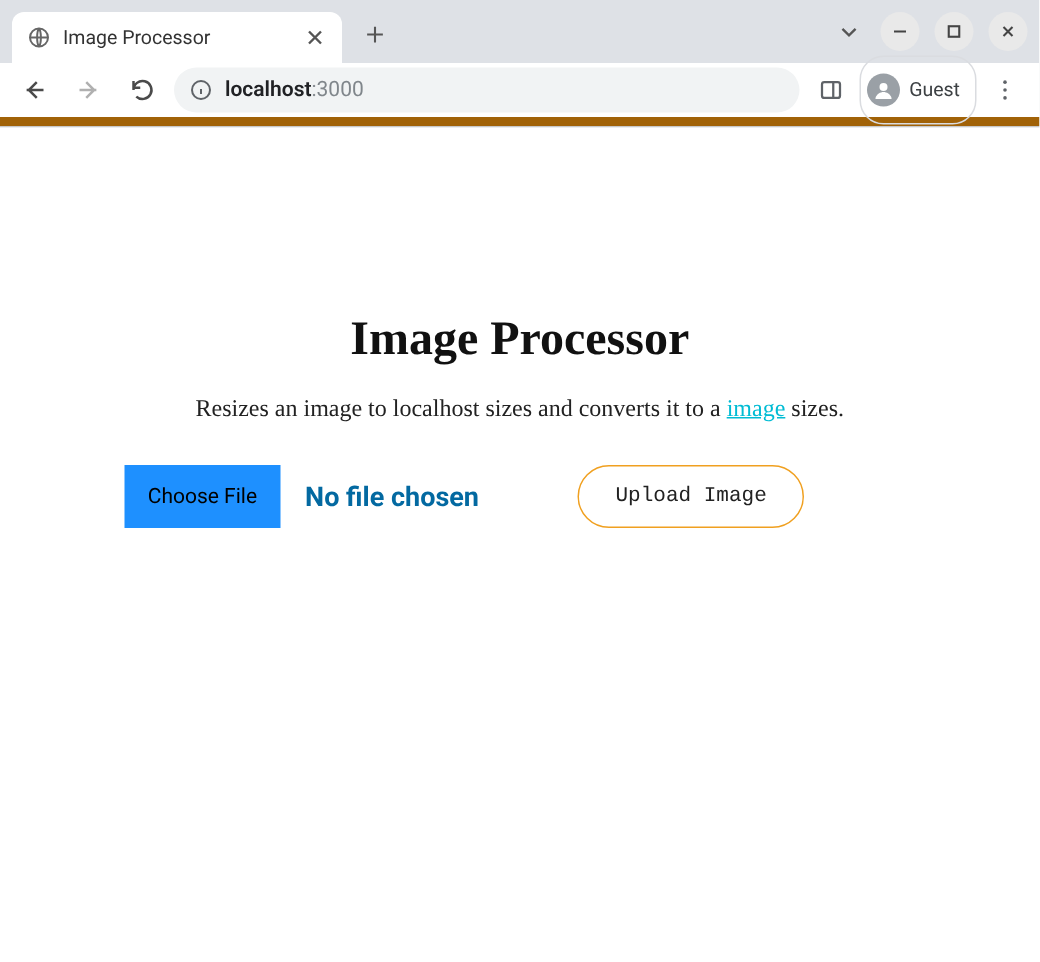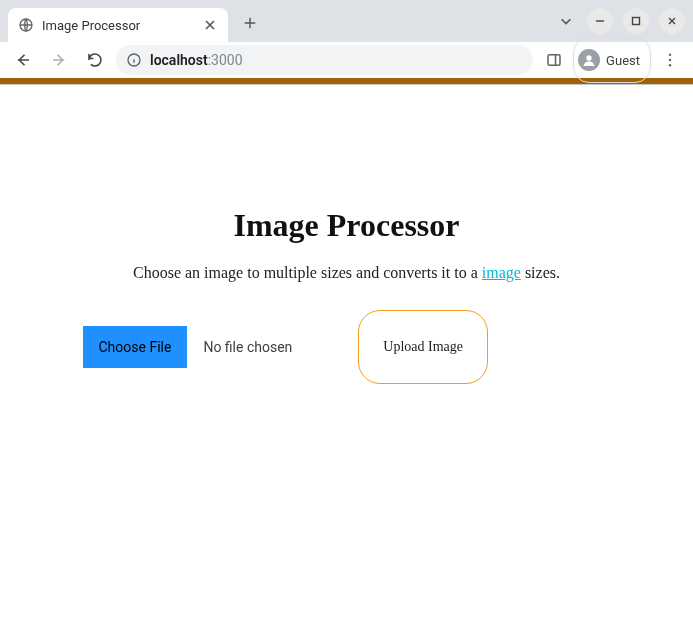--- a/index.html
+++ b/index.html
@@ -179,34 +179,35 @@
     .choose-file-btn {
       background: #1e90ff;
       color: #000;
       font-size: 14px;
       border: none;
       padding: 13px 16px;
       cursor: pointer;
       font-family: inherit;
     }
     .file-status {
-      font-size: 14px;
-      color: #404040;
+      font-size: 18px;
+      color: #0369a1;
       margin-left: 4px;
       font-family: inherit;
+      font-weight: bold;
     }
     .upload-btn {
       background: #fff;
       border: 1px solid #f0a020;
       color: #222;
       font-size: 14px;
-      padding: 28px 24px;
+      padding: 12px 24px;
       border-radius: 22px;
       cursor: pointer;
-      font-family: Liberation Serif, serif;
+      font-family: Liberation Mono, monospace;
       margin-left: 54px;
     }
   </style>
 </head>
 <body>
 
 <div class="browser-chrome">
   <div class="tab-bar">
     <div class="tab">
       <span class="favicon">
@@ -301,21 +302,21 @@
           </svg>
       </div>
     </div>
   </div>
 </div>
 
 <div class="page">
   <div class="content">
     <h1>Image Processor</h1>
     <p class="desc">
-      <span>Choose an image to multiple sizes and converts it to a </span><a href="#">image</a><span> sizes.</span>
+      <span>Resizes an image to localhost sizes and converts it to a </span><a href="#">image</a><span> sizes.</span>
     </p>
     <div class="form-row">
       <button class="choose-file-btn">Choose File</button>
       <span class="file-status">No file chosen</span>
       <button class="upload-btn">Upload Image</button>
     </div>
   </div>
 </div>
 
 </body></html>

